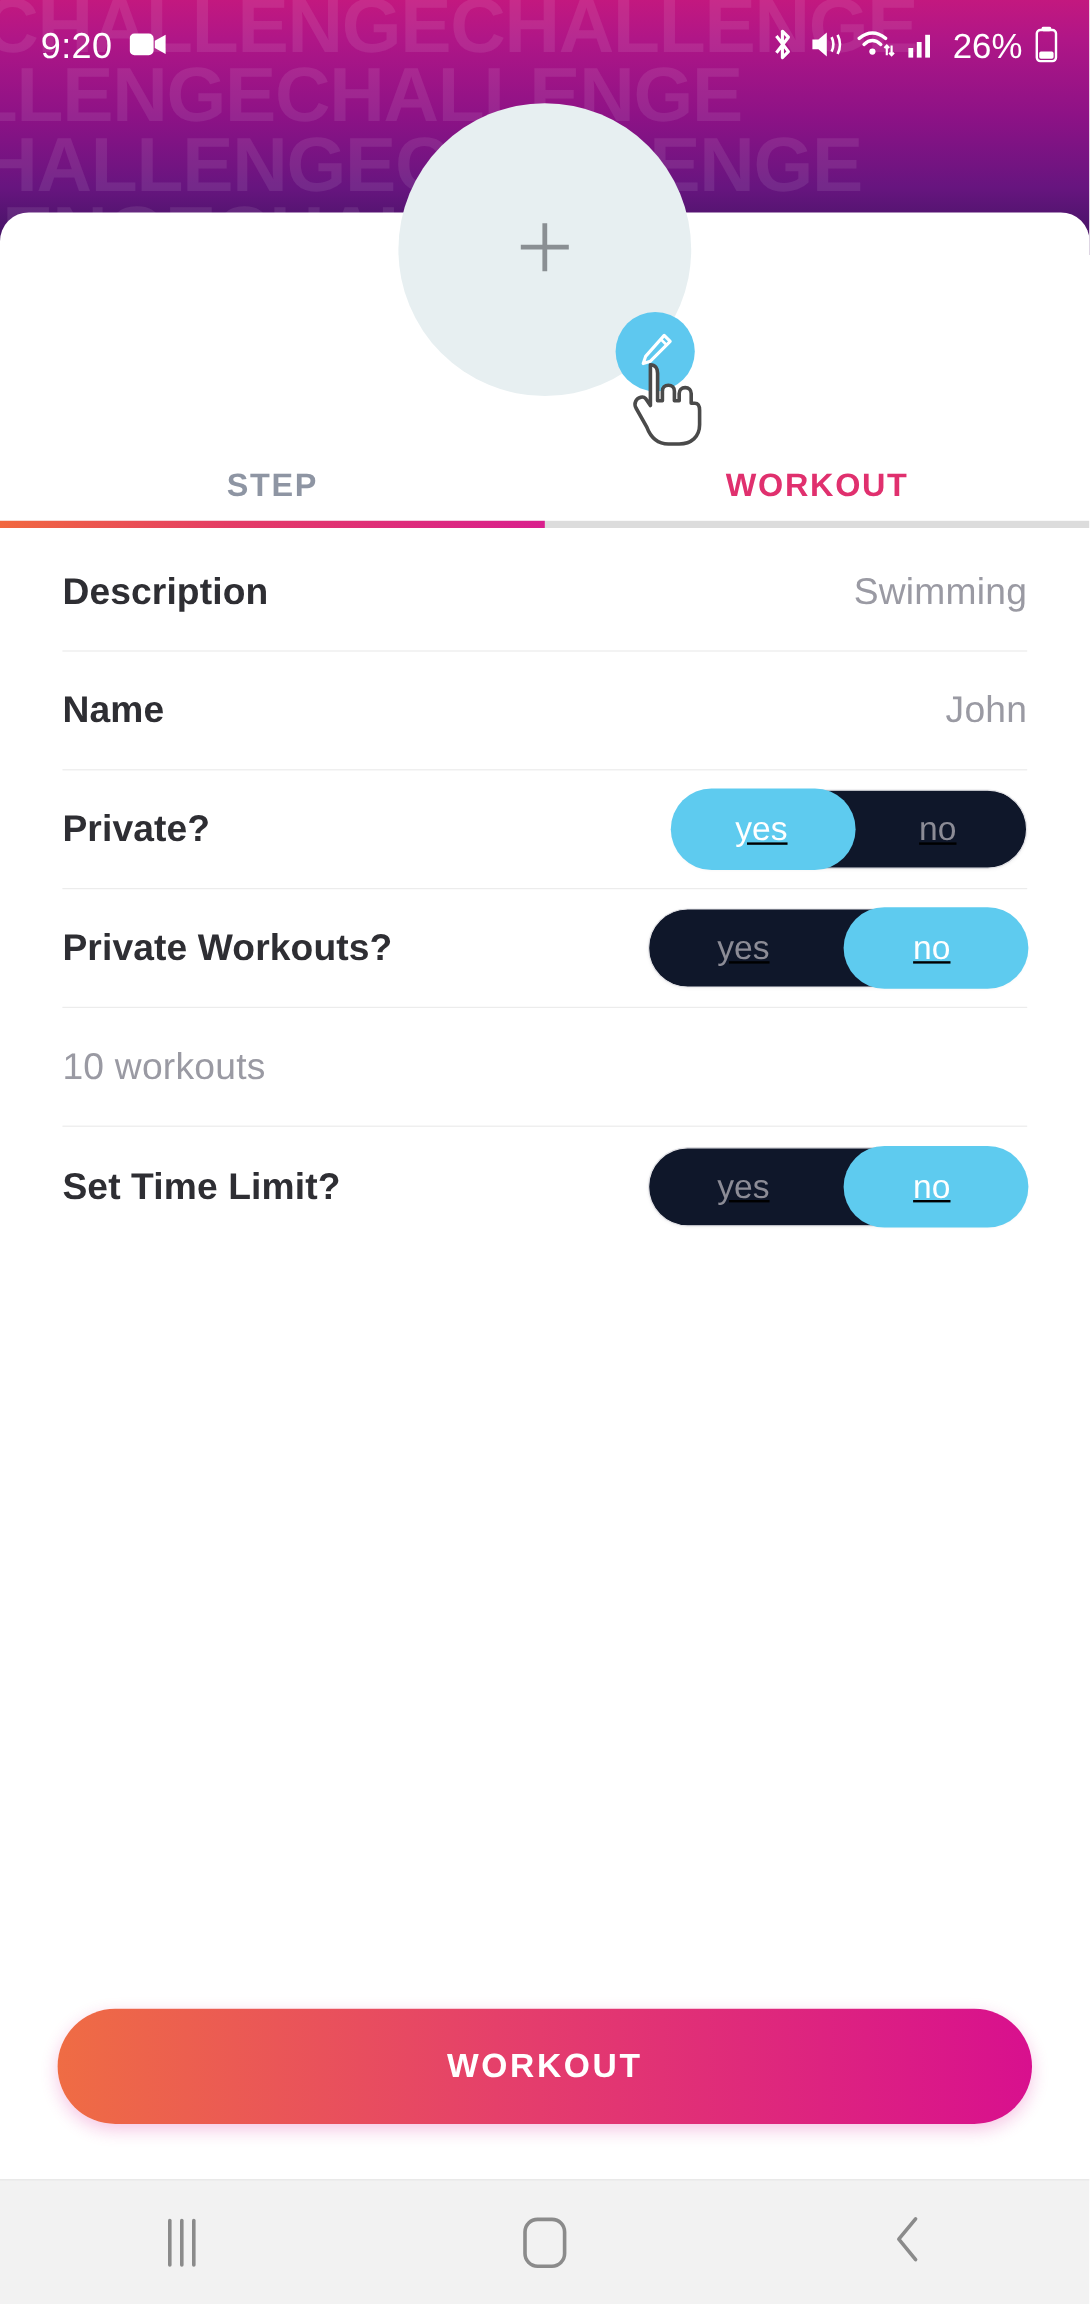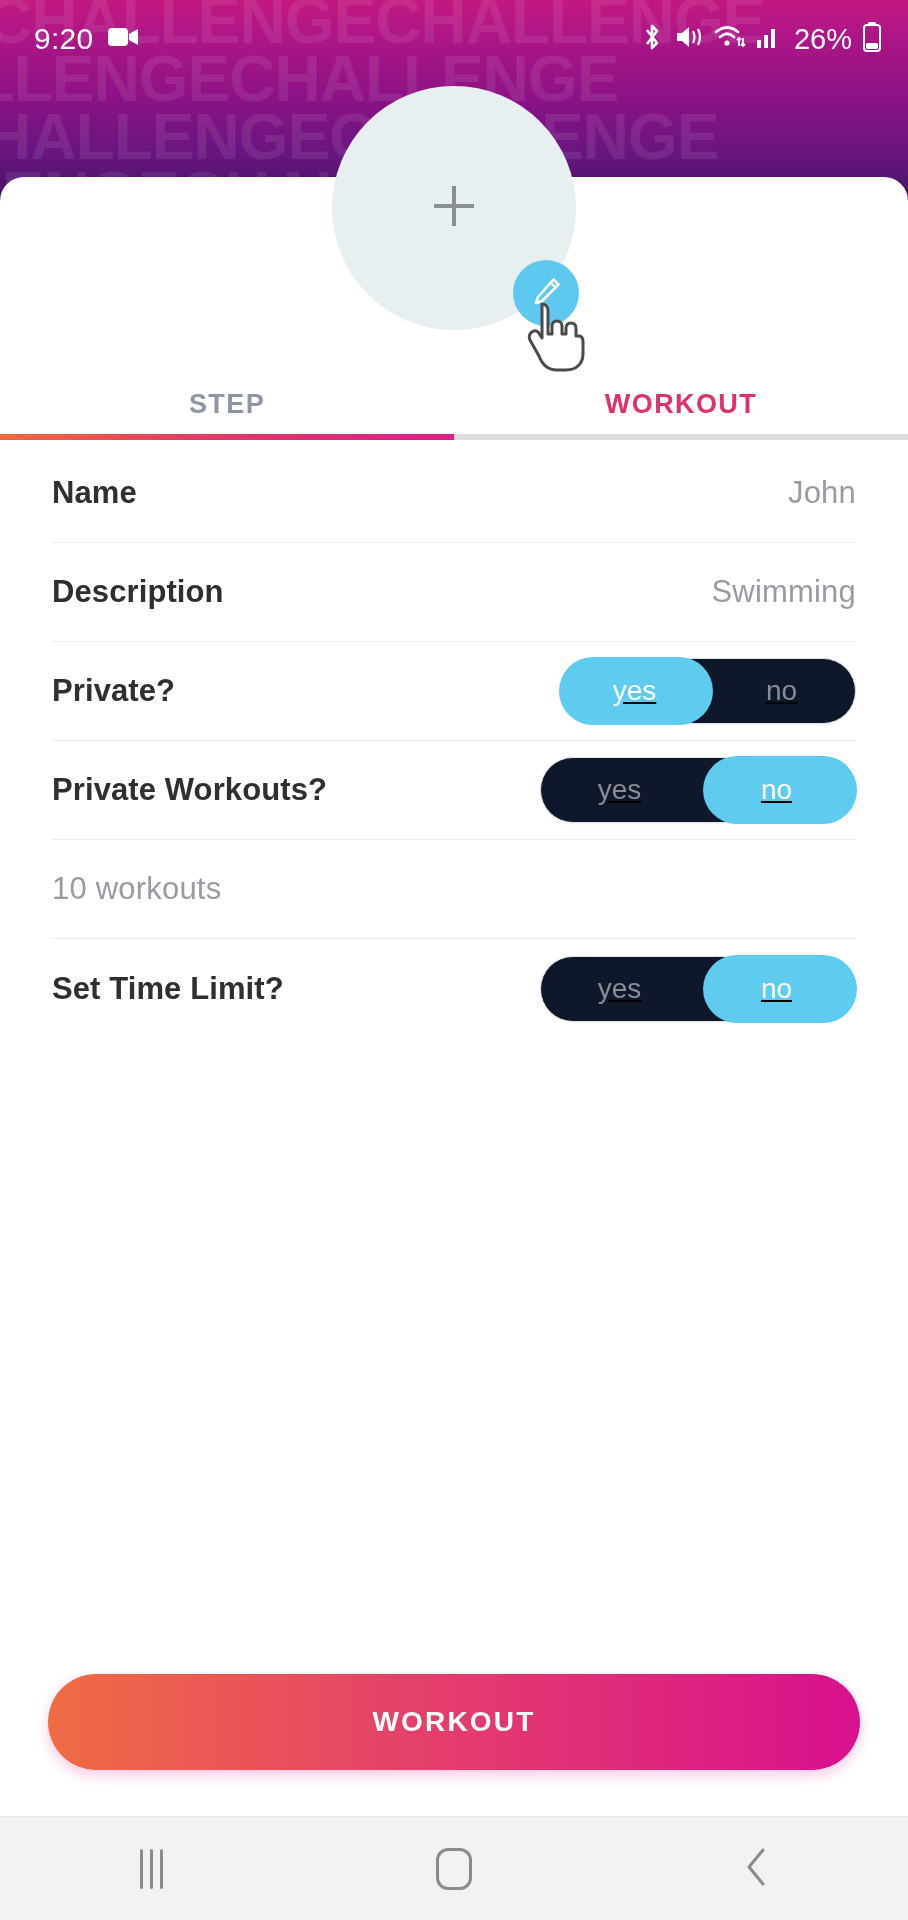--- a/index.html
+++ b/index.html
@@ -370,27 +370,27 @@
     <div class="tab active">
       <span>WORKOUT</span>
     </div>
   </div>
   <div class="tab-track"></div>
   <div class="tab-indicator"></div>
 
   <div class="form">
 
     <div class="row">
+      <span class="row-label">Description</span>
+      <span class="row-value">Swimming</span>
+    </div>
+
+    <div class="row">
       <span class="row-label">Name</span>
       <span class="row-value">John</span>
-    </div>
-
-    <div class="row">
-      <span class="row-label">Description</span>
-      <span class="row-value">Swimming</span>
     </div>
 
     <div class="row">
       <span class="row-label">Private?</span>
       <div class="yesno">
         <div class="yesno-thumb left"></div>
         <div class="yesno-opt sel">yes</div>
         <div class="yesno-opt">no</div>
       </div>
     </div>

